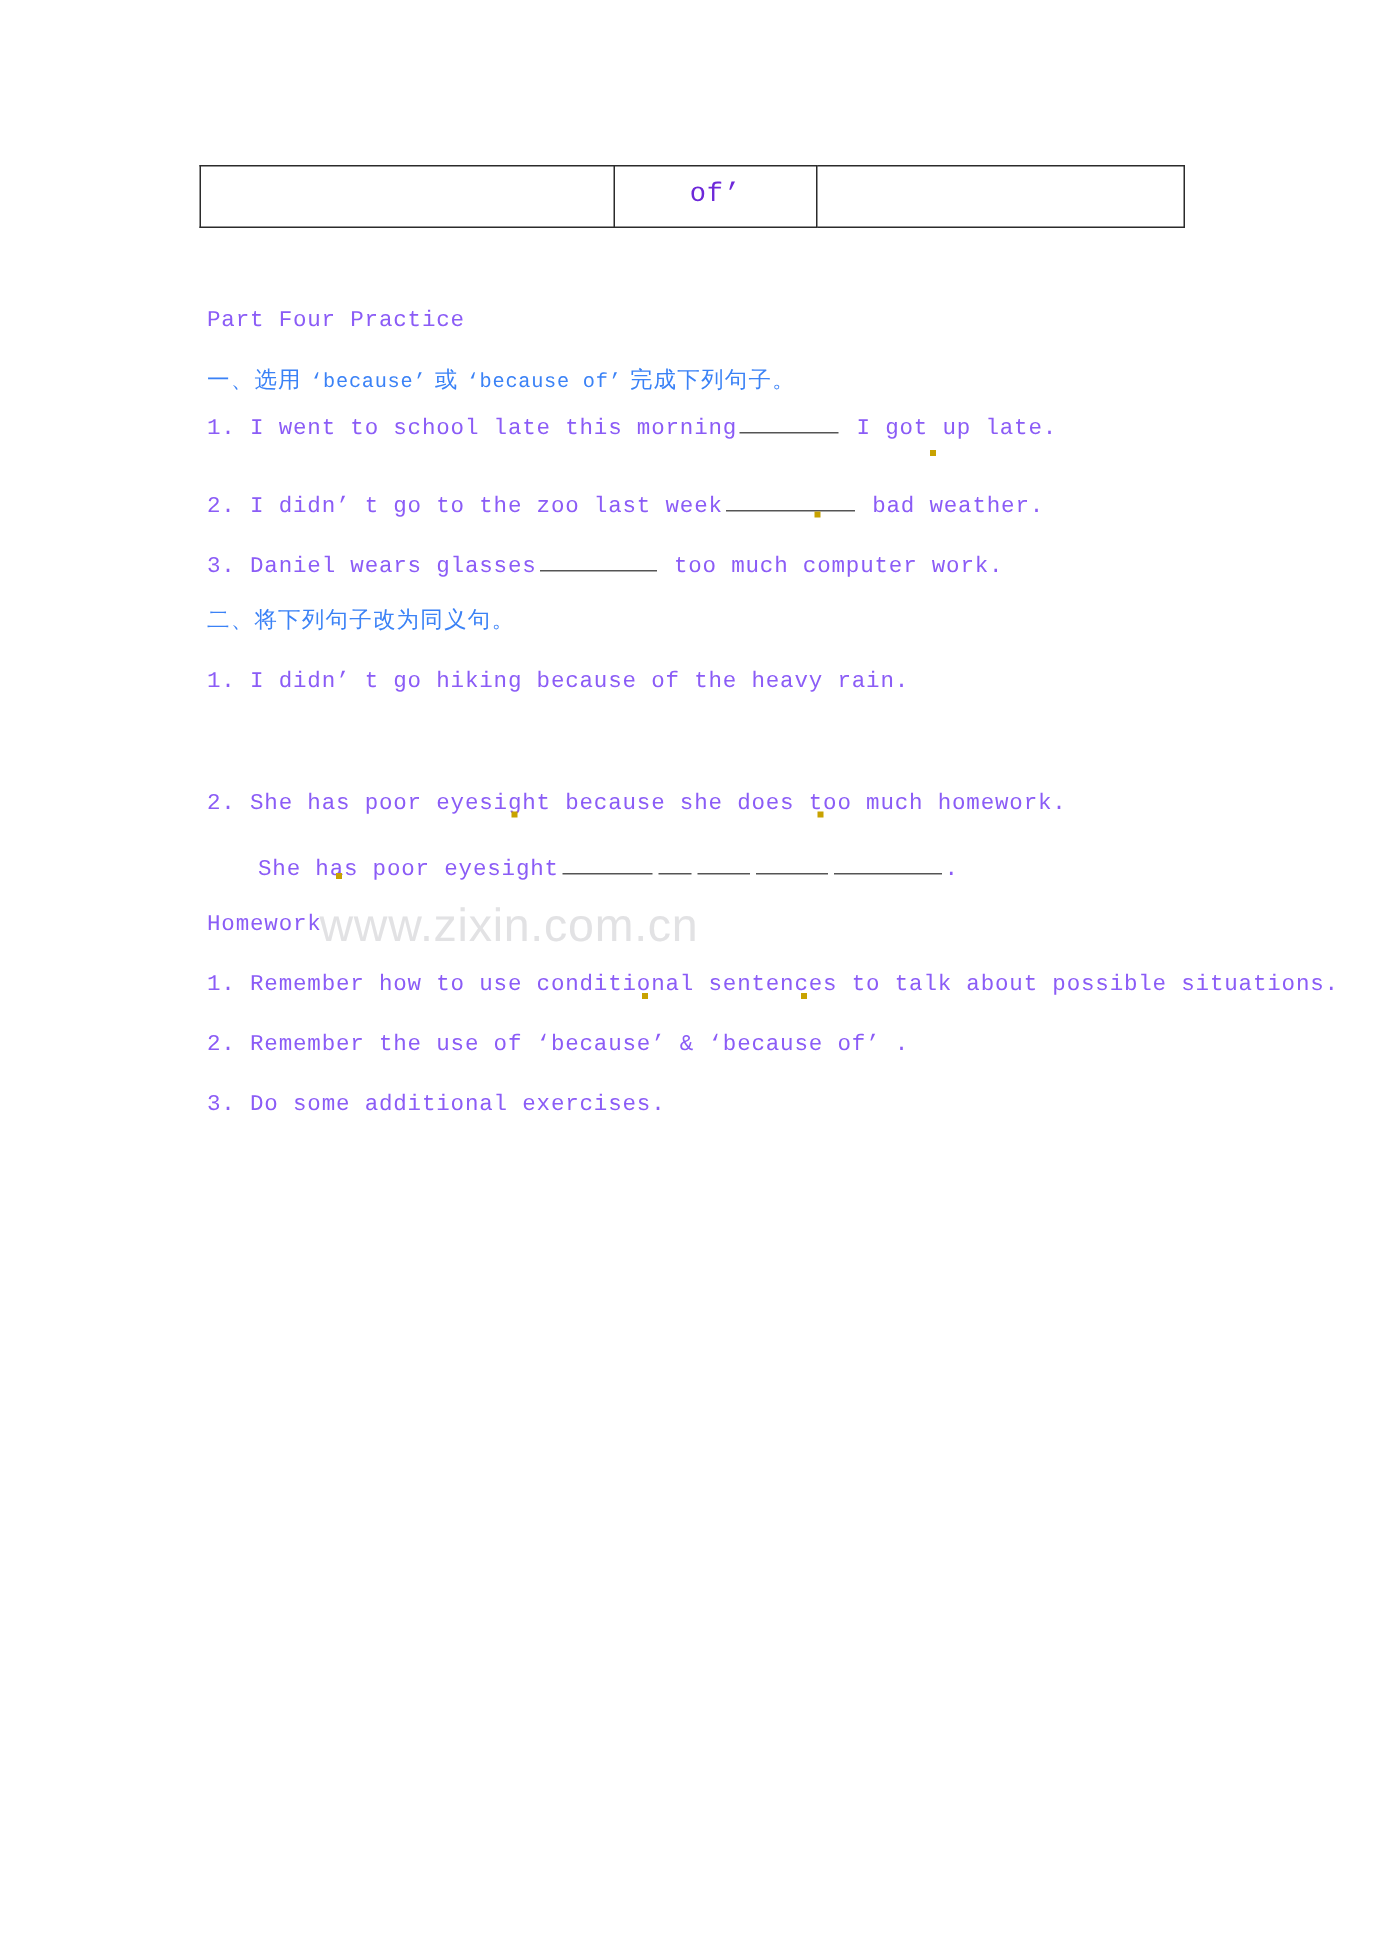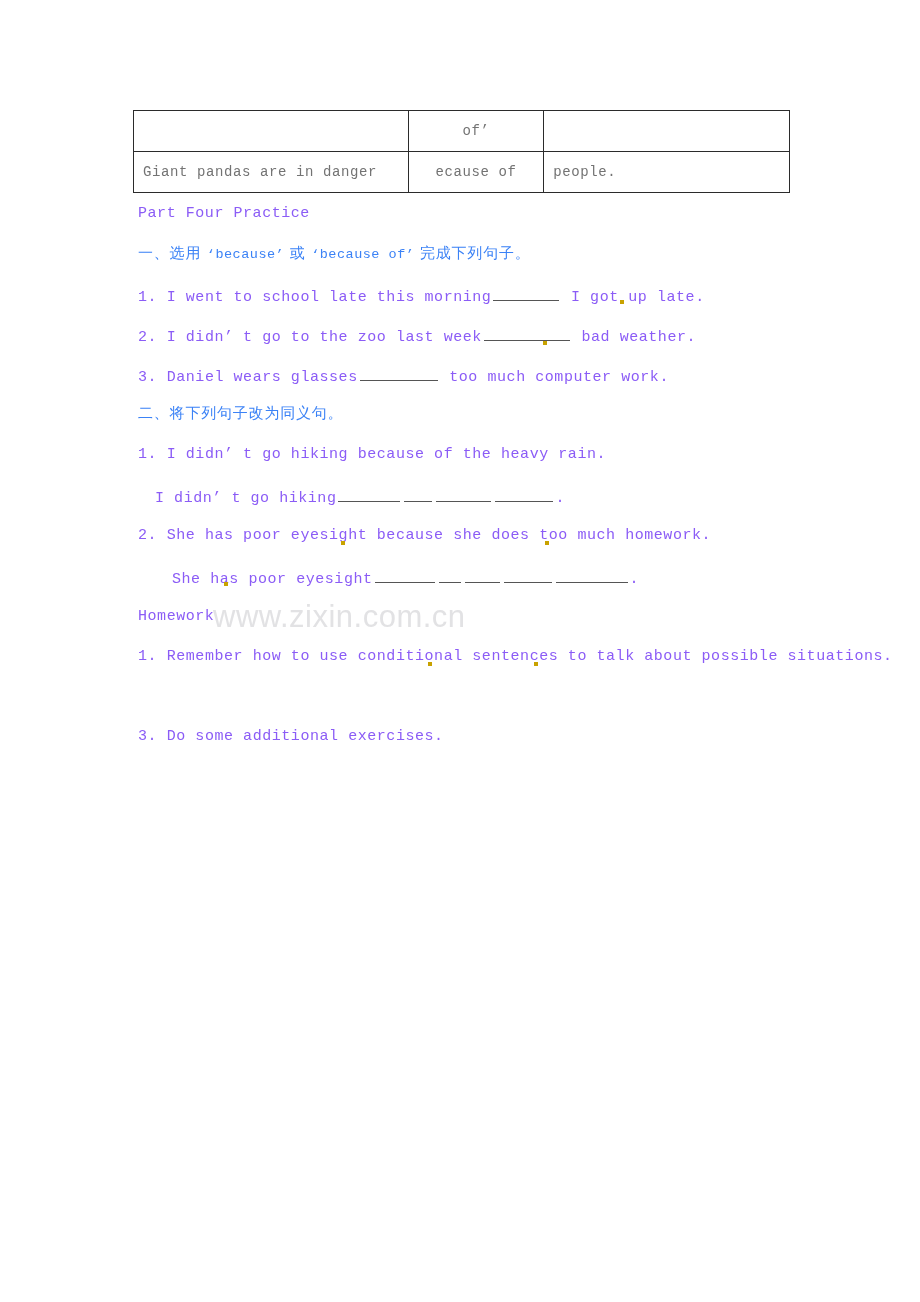--- a/index.html
+++ b/index.html
@@ -41,26 +41,26 @@
     position: absolute;
     left: 133px;
     top: 110px;
     width: 657px;
     border-collapse: collapse;
     z-index: 2;
     background: transparent;
   }
   .tbl td {
     border: 1px solid #2b2b2b;
-    font-size: 14px;
+    font-size: 18px;
     line-height: 1.3;
     padding: 6px 9px;
     vertical-align: middle;
     letter-spacing: 0.6px;
-    color: #737373;
+    color: #6d28d9;
   }
   .tbl tr { height: 41px; }
   .col-a { width: 283px; }
   .col-b { width: 125px; text-align: center; }
   .col-c { width: 249px; }
 
   
   .line {
     position: absolute;
     left: 138px;
@@ -111,35 +111,30 @@
 
   <div class="watermark">www.zixin.com.cn</div>
 
   <table class="tbl">
     <tbody>
       <tr>
         <td class="col-a"></td>
         <td class="col-b">of’</td>
         <td class="col-c"></td>
       </tr>
-      <tr>
-        <td class="col-a">Giant pandas are in danger</td>
-        <td class="col-b">ecause of</td>
-        <td class="col-c">people.</td>
-      </tr>
     </tbody>
   </table>
 
   <div class="line" style="top:205px">Part Four Practice</div>
 
   <div class="line cn" style="top:244px">
     <span>一、选用 </span><span class="en">‘because’</span><span> 或 </span><span class="en">‘because of’</span><span> 完成下列句子。</span>
   </div>
 
-  <div class="line" style="top:286px">
+  <div class="line" style="top:274px">
     <span>1.</span>
     <span>I went to school late this morning</span><span class="blank" style="width: 66px;"></span>
     <span>I got up late.</span>
   </div>
 
   <div class="line" style="top:326px">
     <span>2.</span>
     <span>I didn’ t go to the zoo last week</span><span class="blank" style="width: 86px;"></span>
     <span>bad weather.</span>
   </div>
@@ -150,40 +145,41 @@
     <span>too much computer work.</span>
   </div>
 
   <div class="line cn" style="top:404px">二、将下列句子改为同义句。</div>
 
   <div class="line" style="top:446px">
     <span>1.</span>
     <span>I didn’ t go hiking because of the heavy rain.</span>
   </div>
 
-  <div class="line indent" style="top:487px">
-    <span>I didn’ t go hiking</span><span class="blank" style="width: 62px;"></span><span class="blank" style="width: 28px;"></span><span class="blank" style="width: 55px;"></span><span class="blank" style="width: 58px;"></span><span>.</span>
-  </div>
 
   <div class="line" style="top:527px">
     <span>2.</span>
     <span>She has poor eyesight because she does too much homework.</span>
   </div>
 
   <div class="line indent2" style="top:568px">
     <span>She has poor eyesight</span><span class="blank" style="width: 60px;"></span><span class="blank" style="width: 22px;"></span><span class="blank" style="width: 35px;"></span><span class="blank" style="width: 48px;"></span><span class="blank" style="width: 72px;"></span><span>.</span>
   </div>
 
   <div class="line" style="top:608px">Homework</div>
 
   <div class="line" style="top:648px">
     <span>1.</span>
     <span>Remember how to use conditional sentences to talk about possible situations.</span>
   </div>
 
+  <div class="line" style="top:688px">
+    <span>2.</span>
+    <span>Remember the use of  ‘because’  &amp;  ‘because of’ .</span>
+  </div>
 
   <div class="line" style="top:728px">
     <span>3.</span>
     <span>Do some additional exercises.</span>
   </div>
 
   <div class="speck" style="left:620px; top:300px"></div>
   <div class="speck" style="left:543px; top:341px"></div>
   <div class="speck" style="left:341px; top:541px"></div>
   <div class="speck" style="left:545px; top:541px"></div>

